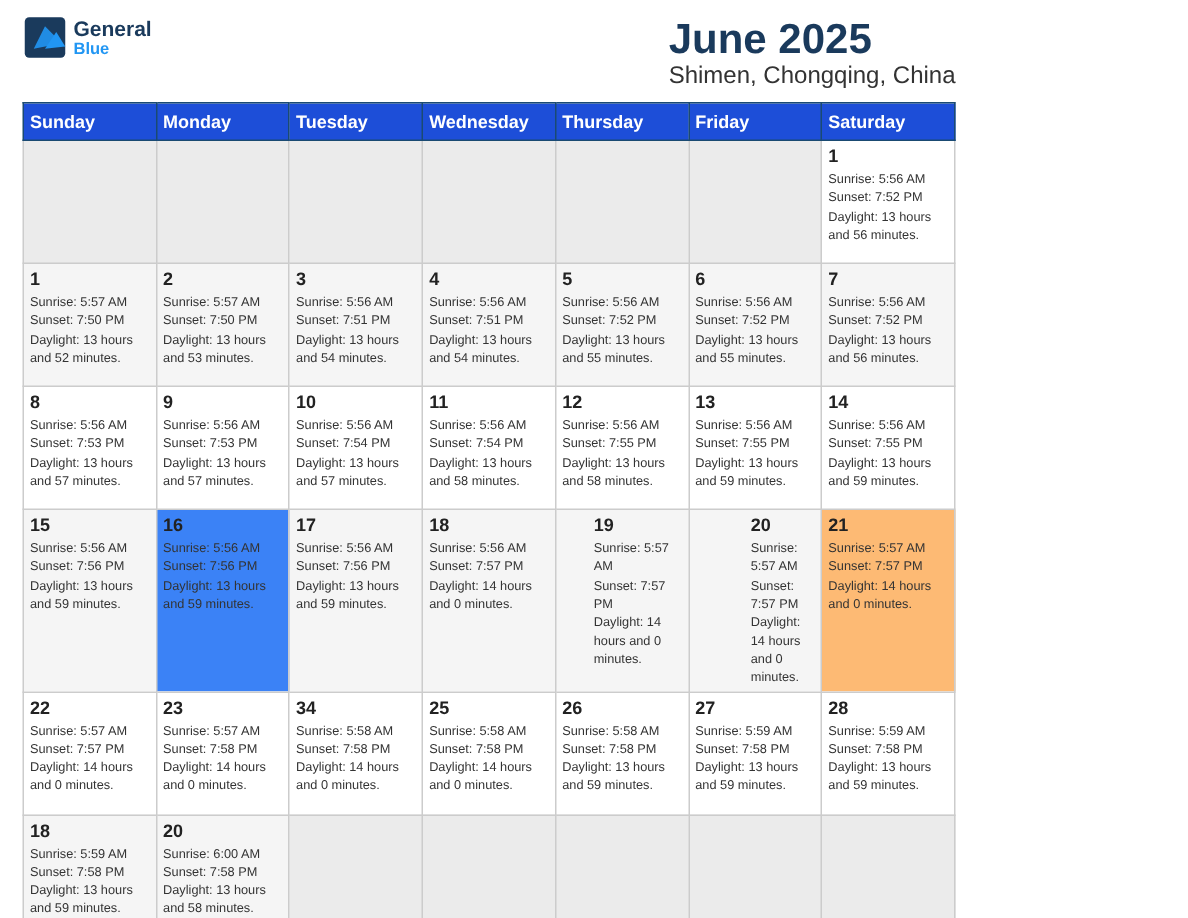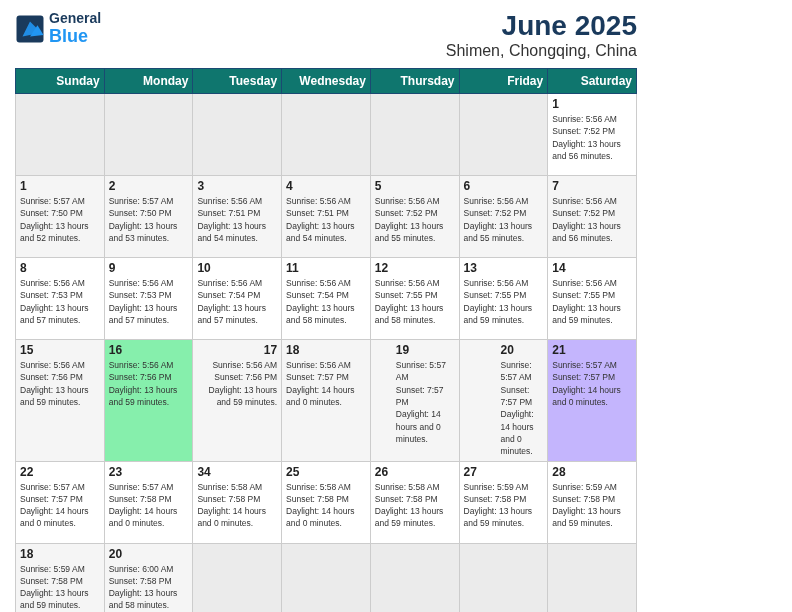--- a/index.html
+++ b/index.html
@@ -23,43 +23,42 @@
     .logo {
       display: flex;
       align-items: center;
       gap: 4px;
     }
     .logo-icon {
       width: 30px;
       height: 30px;
     }
     .title-block {
-      text-align: right;
     }
     .month-year {
       font-size: 28px;
       font-weight: bold;
       color: #1a3a5c;
     }
     .location {
       font-size: 16px;
       color: #333;
     }
     table {
       width: 100%;
       border-collapse: collapse;
       table-layout: fixed;
     }
     thead tr th {
-      background-color: #0f766e;
+      background-color: #1d4ed8;
       color: white;
       font-size: 12px;
       font-weight: bold;
       padding: 5px 4px;
-      text-align: right;
+      text-align: left;
       border: 1px solid #1a4a72;
     }
     tbody tr td {
       vertical-align: top;
       border: 1px solid #ccc;
       padding: 3px 4px;
       font-size: 9px;
       color: #222;
       height: 82px;
       background: #fff;
@@ -88,21 +87,21 @@
 <div class="container">
   <div class="header">
     <div class="logo">
       <svg class="logo-icon" viewBox="0 0 40 40">
         <rect x="2" y="2" width="36" height="36" rx="4" fill="#1a3a5c"></rect>
         <polygon points="10,30 20,10 35,25" fill="#2196F3" opacity="0.9"></polygon>
         <polygon points="20,30 30,15 38,28" fill="#2196F3"></polygon>
       </svg>
       <div>
         <div style="font-size:14px;font-weight:bold;color:#1a3a5c;">General</div>
-        <div style="font-size:18px;font-weight:bold;color:#2196F3;">Blue</div>
+        <div style="font-size:11px;font-weight:bold;color:#2196F3;">Blue</div>
       </div>
     </div>
     <div class="title-block">
       <div class="month-year">June 2025</div>
       <div class="location">Shimen, Chongqing, China</div>
     </div>
   </div>
 
   <table>
     <thead>
@@ -187,41 +186,41 @@
           <td>
             <span class="day-num">14</span>
             <div class="day-info">Sunrise: 5:56 AM<br>Sunset: 7:55 PM<br>Daylight: 13 hours and 59 minutes.</div>
           </td>
         </tr>
         <tr style="background-color: rgb(245, 245, 245);">
           <td style="background: rgb(245, 245, 245);">
             <span class="day-num">15</span>
             <div class="day-info">Sunrise: 5:56 AM<br>Sunset: 7:56 PM<br>Daylight: 13 hours and 59 minutes.</div>
           </td>
-          <td style="background: #86efac; margin-left: 43px;">
+          <td style="background: #3b82f6; margin-left: 43px;">
             <span class="day-num">16</span>
             <div class="day-info">Sunrise: 5:56 AM<br>Sunset: 7:56 PM<br>Daylight: 13 hours and 59 minutes.</div>
           </td>
-          <td style="background: rgb(245, 245, 245); text-align: right;">
+          <td style="background: rgb(245, 245, 245);">
             <span class="day-num">17</span>
             <div class="day-info">Sunrise: 5:56 AM<br>Sunset: 7:56 PM<br>Daylight: 13 hours and 59 minutes.</div>
           </td>
           <td style="background: rgb(245, 245, 245);">
             <span class="day-num">18</span>
             <div class="day-info">Sunrise: 5:56 AM<br>Sunset: 7:57 PM<br>Daylight: 14 hours and 0 minutes.</div>
           </td>
           <td style="background: rgb(245, 245, 245); padding-left: 25px;">
             <span class="day-num">19</span>
             <div class="day-info">Sunrise: 5:57 AM<br>Sunset: 7:57 PM<br>Daylight: 14 hours and 0 minutes.</div>
           </td>
           <td style="background: rgb(245, 245, 245); padding-left: 41px;">
             <span class="day-num">20</span>
             <div class="day-info">Sunrise: 5:57 AM<br>Sunset: 7:57 PM<br>Daylight: 14 hours and 0 minutes.</div>
           </td>
-          <td style="background: #c4b5fd;">
+          <td style="background: #fdba74;">
             <span class="day-num">21</span>
             <div class="day-info">Sunrise: 5:57 AM<br>Sunset: 7:57 PM<br>Daylight: 14 hours and 0 minutes.</div>
           </td>
         </tr>
         <tr>
           <td>
             <span class="day-num">22</span>
             <div class="day-info">Sunrise: 5:57 AM<br>Sunset: 7:57 PM<br>Daylight: 14 hours and 0 minutes.</div>
           </td>
           <td>

